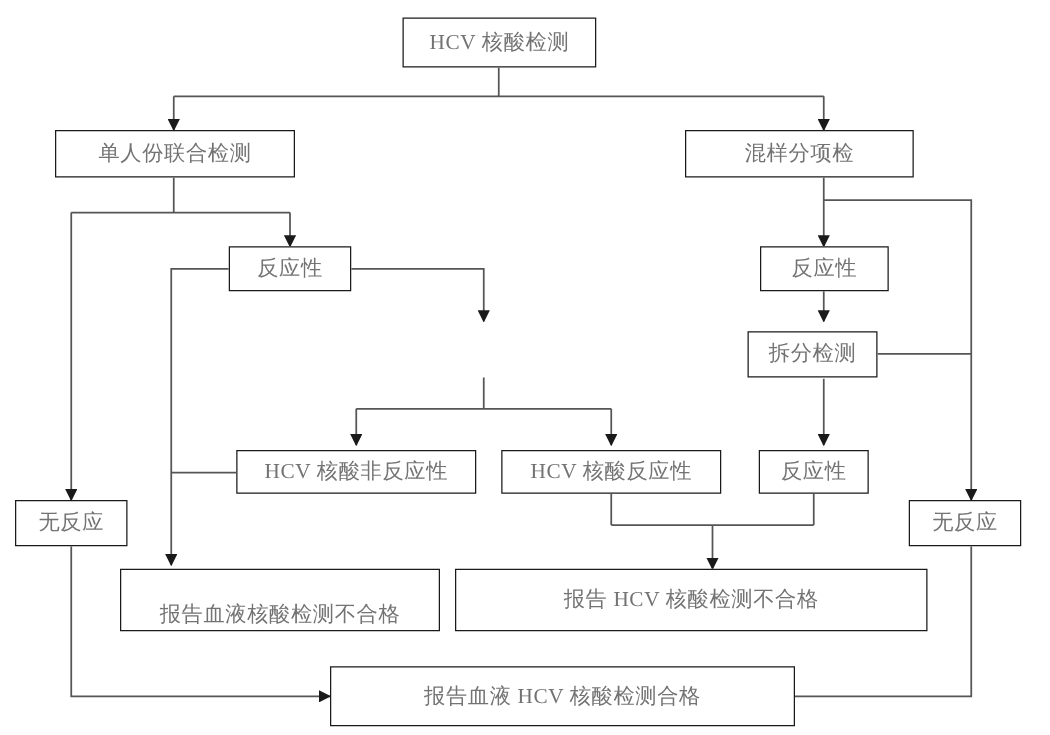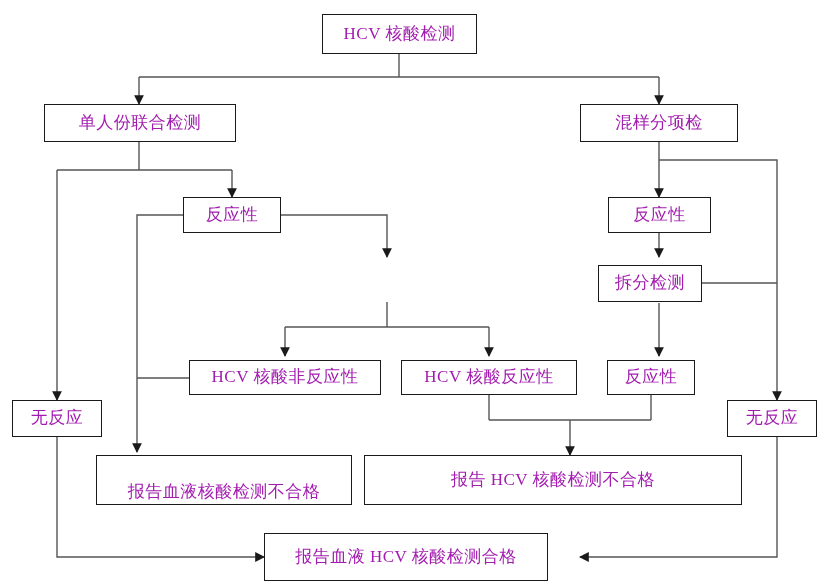--- a/index.html
+++ b/index.html
@@ -26,21 +26,21 @@
   }
   .node {
     position: absolute;
     box-sizing: border-box;
     border: 1px solid #1a1a1a;
     background: #ffffff;
     display: flex;
     align-items: center;
     justify-content: center;
     text-align: center;
-    color: #a21caf;
+    color: #737373;
     font-size: 17px;
     line-height: 1.35;
     letter-spacing: 0.5px;
     overflow: hidden;
     padding: 0 4px;
   }
   .node.wrapbox {
     align-items: flex-end;
     padding-top: 5px;
   }
@@ -106,21 +106,21 @@
   </svg>
 
   <div class="node" style="left:322px; top:14px; width:155px; height:40px;">
     <span class="label">HCV 核酸检测</span>
   </div>
 
   <div class="node" style="left:44px; top:104px; width:192px; height:38px;">
     <span class="label">单人份联合检测</span>
   </div>
 
-  <div class="node" style="left:580px; top:104px; width:158px; height:38px;">
+  <div class="node" style="left:548px; top:104px; width:183px; height:38px;">
     <span class="label">混样分项检</span>
   </div>
 
   <div class="node" style="left:183px; top:197px; width:98px; height:36px;">
     <span class="label">反应性</span>
   </div>
 
   <div class="node" style="left:608px; top:197px; width:103px; height:36px;">
     <span class="label">反应性</span>
   </div>
@@ -151,17 +151,17 @@
   </div>
 
   <div class="node wrapbox" style="left:96px; top:455px; width:256px; height:50px;">
     <span class="label">报告血液核酸检测不合格</span>
   </div>
 
   <div class="node" style="left:364px; top:455px; width:378px; height:50px;">
     <span class="label">报告 HCV 核酸检测不合格</span>
   </div>
 
-  <div class="node" style="left:264px; top:533px; width:284px; height:48px;">
+  <div class="node" style="left:264px; top:533px; width:372px; height:48px;">
     <span class="label">报告血液 HCV 核酸检测合格</span>
   </div>
 
 </div>
 
 </body></html>

